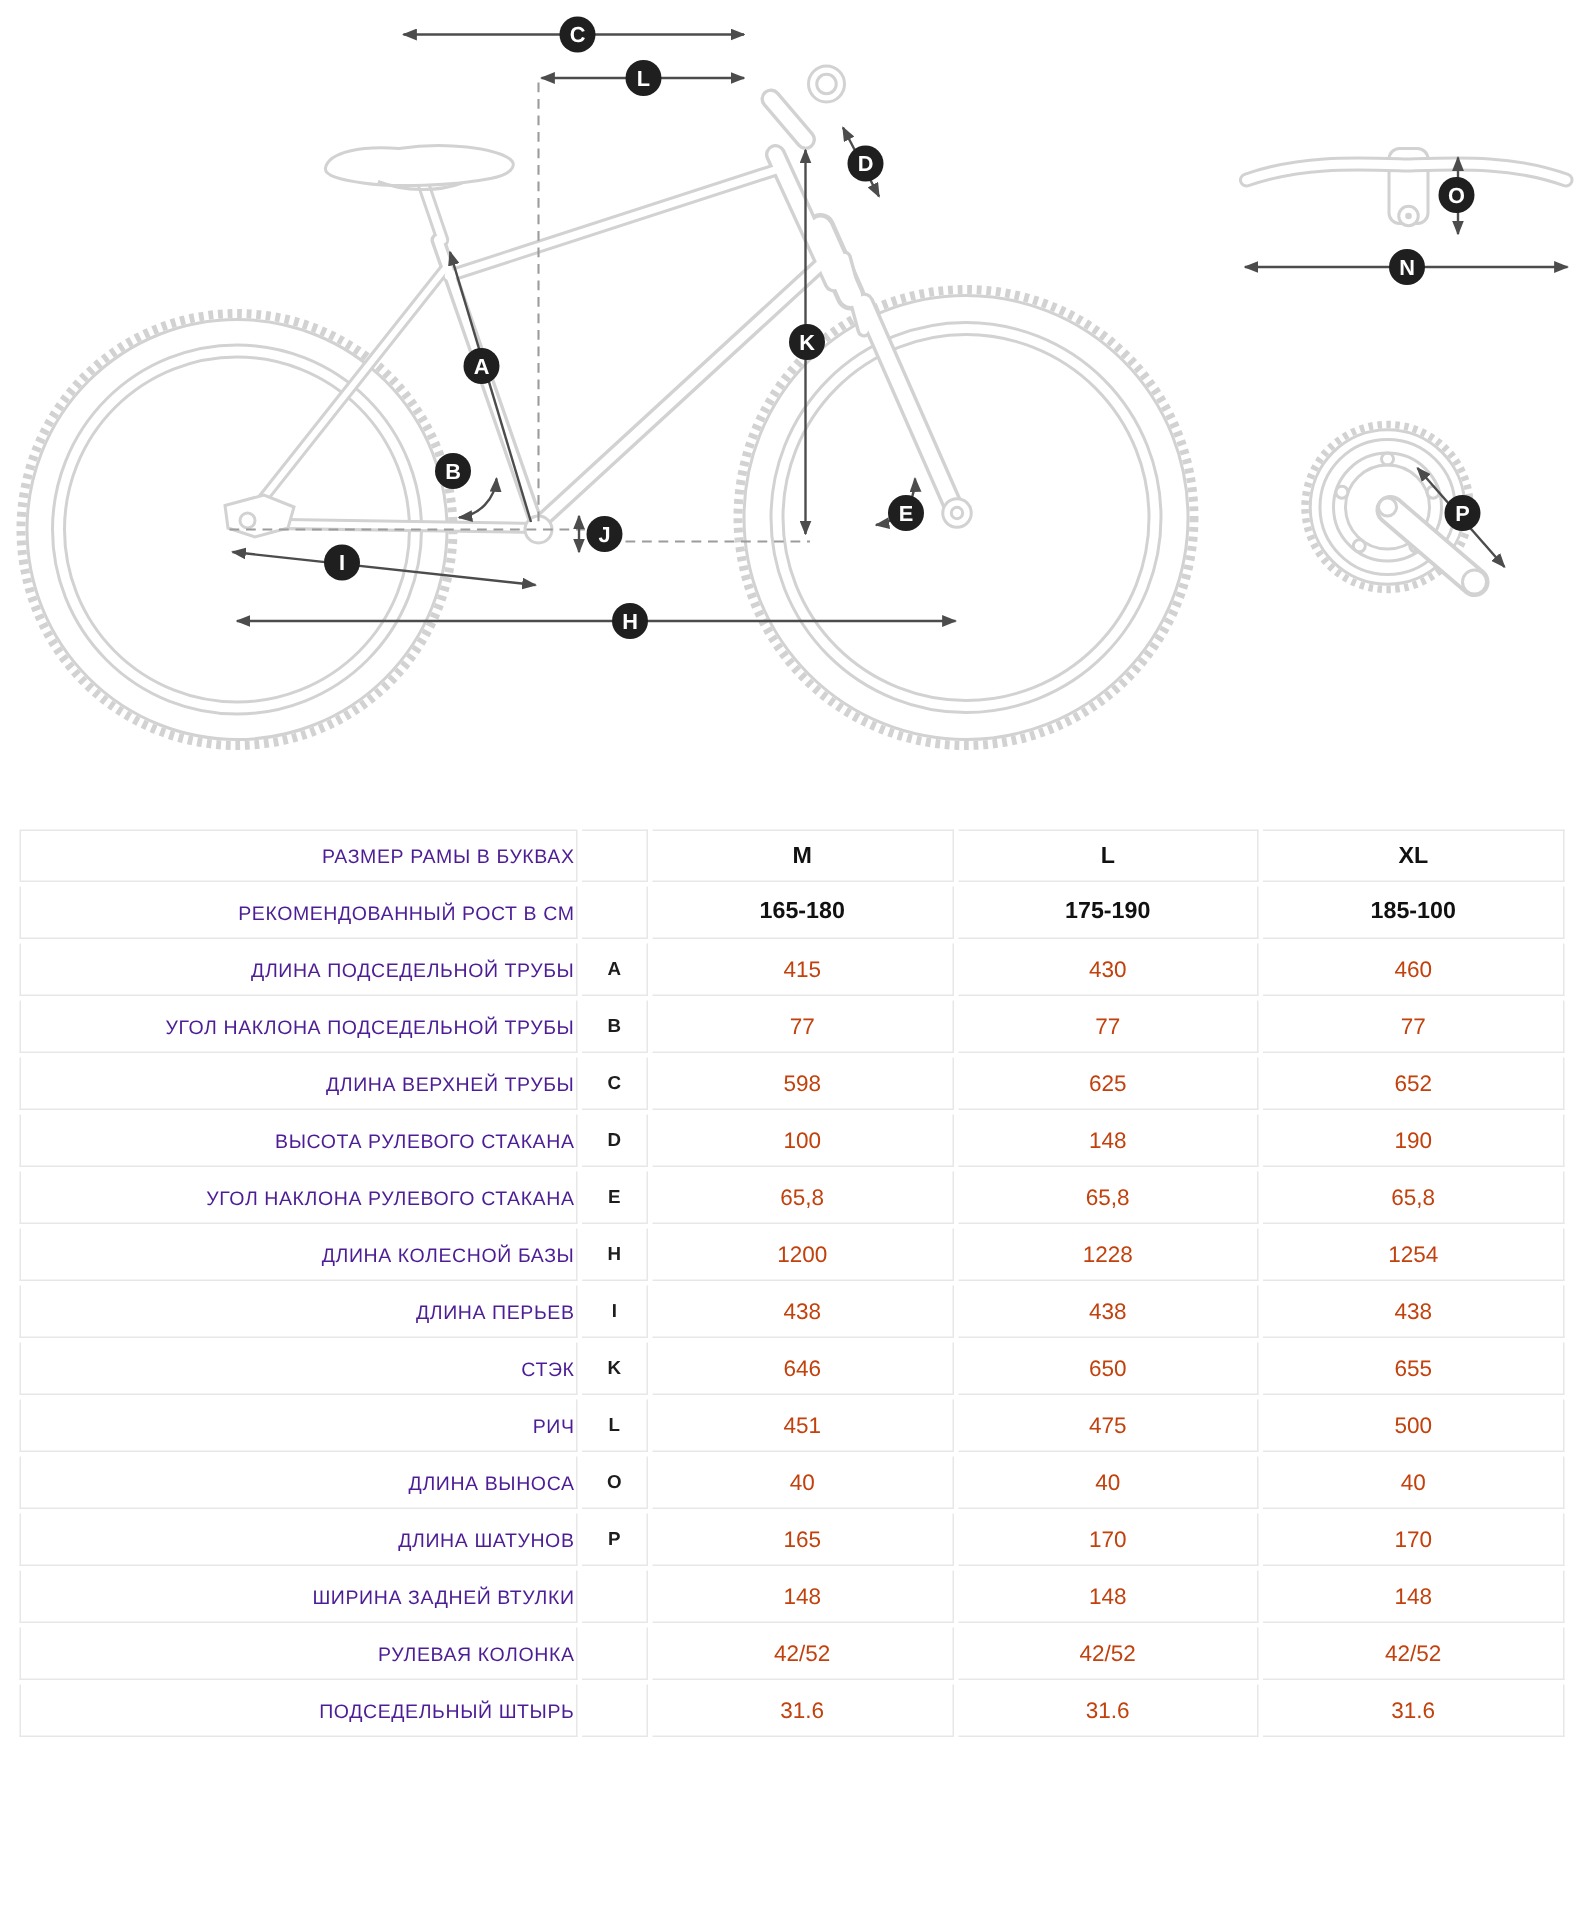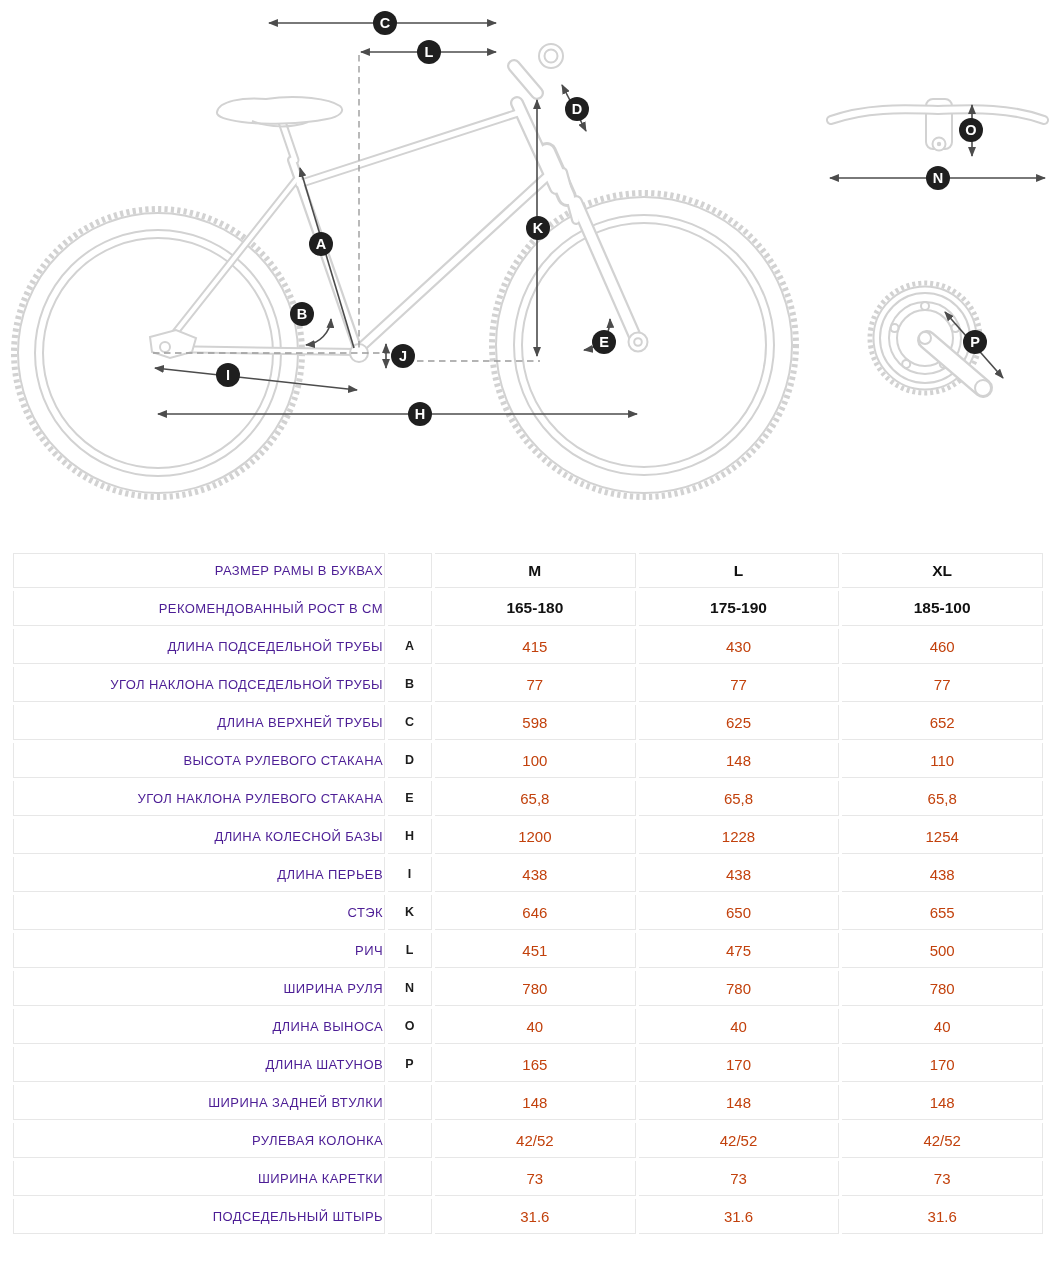--- a/index.html
+++ b/index.html
@@ -267,21 +267,21 @@
           <td class="letter">C</td>
           <td class="val">598</td>
           <td class="val">625</td>
           <td class="val">652</td>
         </tr>
         <tr>
           <td class="label">ВЫСОТА РУЛЕВОГО СТАКАНА</td>
           <td class="letter">D</td>
           <td class="val">100</td>
           <td class="val">148</td>
-          <td class="val">110</td>
+          <td class="val">190</td>
         </tr>
         <tr>
           <td class="label">УГОЛ НАКЛОНА РУЛЕВОГО СТАКАНА</td>
           <td class="letter">E</td>
           <td class="val">65,8</td>
           <td class="val">65,8</td>
           <td class="val">65,8</td>
         </tr>
         <tr>
           <td class="label">ДЛИНА КОЛЕСНОЙ БАЗЫ</td>
@@ -305,27 +305,20 @@
           <td class="val">655</td>
         </tr>
         <tr>
           <td class="label">РИЧ</td>
           <td class="letter">L</td>
           <td class="val">451</td>
           <td class="val">475</td>
           <td class="val">500</td>
         </tr>
         <tr>
-          <td class="label">ШИРИНА РУЛЯ</td>
-          <td class="letter">N</td>
-          <td class="val">780</td>
-          <td class="val">780</td>
-          <td class="val">780</td>
-        </tr>
-        <tr>
           <td class="label">ДЛИНА ВЫНОСА</td>
           <td class="letter">O</td>
           <td class="val">40</td>
           <td class="val">40</td>
           <td class="val">40</td>
         </tr>
         <tr>
           <td class="label">ДЛИНА ШАТУНОВ</td>
           <td class="letter">P</td>
           <td class="val">165</td>
@@ -340,27 +333,20 @@
           <td class="val">148</td>
         </tr>
         <tr>
           <td class="label">РУЛЕВАЯ КОЛОНКА</td>
           <td class="letter"></td>
           <td class="val">42/52</td>
           <td class="val">42/52</td>
           <td class="val">42/52</td>
         </tr>
         <tr>
-          <td class="label">ШИРИНА КАРЕТКИ</td>
-          <td class="letter"></td>
-          <td class="val">73</td>
-          <td class="val">73</td>
-          <td class="val">73</td>
-        </tr>
-        <tr>
           <td class="label">ПОДСЕДЕЛЬНЫЙ ШТЫРЬ</td>
           <td class="letter"></td>
           <td class="val">31.6</td>
           <td class="val">31.6</td>
           <td class="val">31.6</td>
         </tr>
       </tbody>
   </table>
 </div>
 

